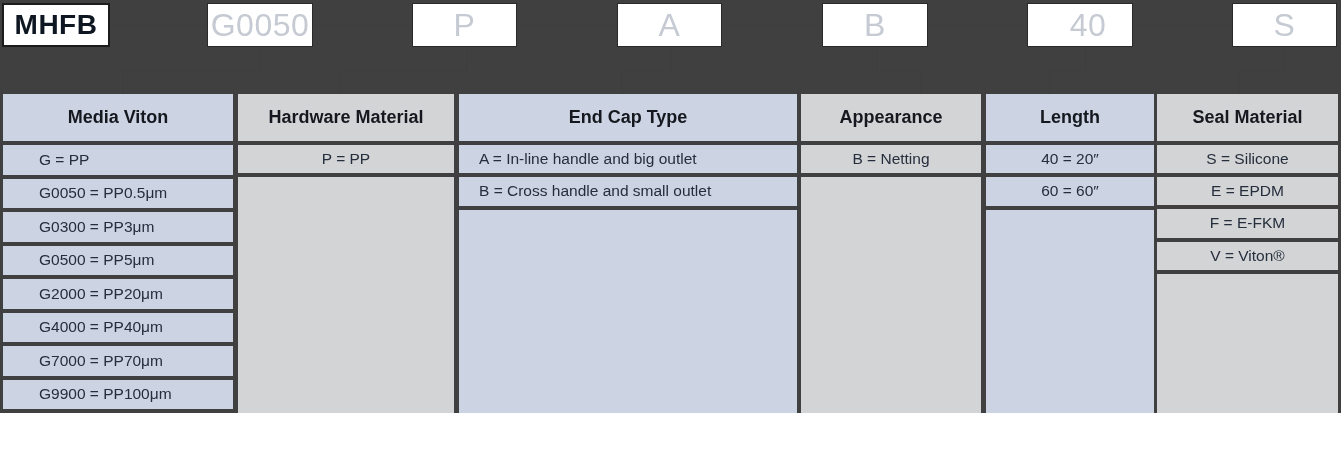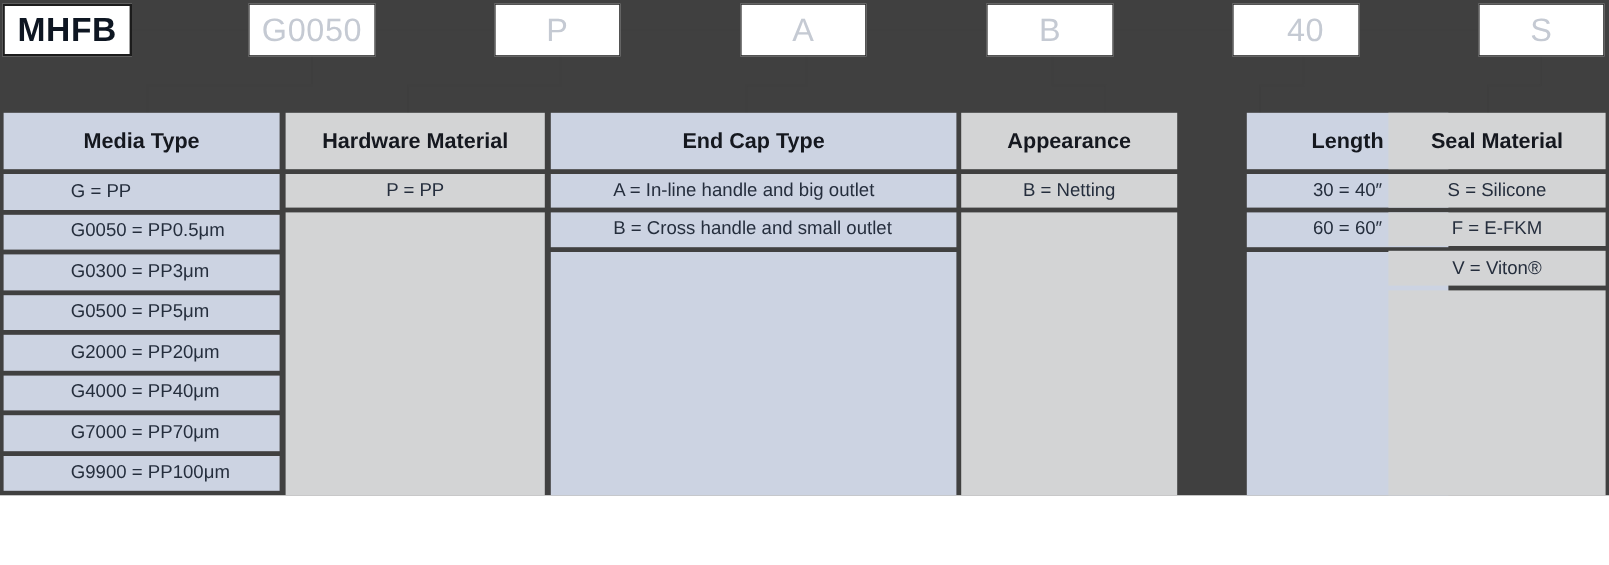--- a/index.html
+++ b/index.html
@@ -5,21 +5,21 @@
   html,body{margin:0;padding:0;background:#ffffff;}
   .canvas{
     position:relative;width:1341px;height:413px;background:#404040;
     font-family:"Liberation Sans", sans-serif;overflow:hidden;
   }
   svg.connectors{position:absolute;left:0;top:0;}
   .code-box{
     position:absolute;top:3px;height:44px;background:#ffffff;
     border:1.5px solid #2a2a2a;box-sizing:border-box;
     display:flex;align-items:center;justify-content:center;
-    font-size:27px;color:#c5cad3;letter-spacing:0.5px;
+    font-size:32px;color:#c5cad3;letter-spacing:0.5px;
   }
   .code-box.prefix{
     border-width:2.5px;border-color:#1c1c1c;
     color:#0e1622;font-weight:bold;font-size:28px;letter-spacing:0.5px;
   }
   .column{
     position:absolute;top:94px;height:372px;
     display:flex;flex-direction:column;gap:4px;box-sizing:border-box;
   }
   .col-header{
@@ -28,22 +28,22 @@
   }
   .col-body{flex:1 1 auto;display:flex;flex-direction:column;gap:4px;min-height:0;}
   .opt{
     flex:1 1 28px;min-height:28px;max-height:29.5px;
     display:flex;align-items:center;justify-content:center;
     font-size:15.5px;color:#252e3d;white-space:nowrap;
   }
   .filler{flex:999 1 0;}
   .tone-a .col-header,.tone-a .opt,.tone-a .filler{background:#ccd3e2;}
   .tone-b .col-header,.tone-b .opt,.tone-b .filler{background:#d3d4d5;}
-  .align-left .opt{justify-content:flex-start;padding-left:56px;}
-  .align-left38 .opt{justify-content:flex-start;padding-left:52px;}
+  .align-left .opt{justify-content:flex-start;padding-left:36px;}
+  .align-left38 .opt{justify-content:flex-start;padding-left:20px;}
 </style>
 </head>
 <body>
 
 <div class="canvas">
 
   <svg class="connectors" width="1341" height="471">
     <g stroke="#3f3f3f" stroke-width="1.6" fill="none">
       <line x1="110" y1="25" x2="207" y2="25"></line>
       <line x1="313" y1="25" x2="412" y2="25"></line>
@@ -62,21 +62,21 @@
 
   <div class="code-box prefix" style="left:2px;width:108px;">MHFB</div>
   <div class="code-box" style="left:207px;width:106px;">G0050</div>
   <div class="code-box" style="left:412px;width:105px;">P</div>
   <div class="code-box" style="left:617px;width:105px;">A</div>
   <div class="code-box" style="left:822px;width:106px;">B</div>
   <div class="code-box" style="left:1027px;width:106px;padding-left:16px;">40</div>
   <div class="code-box" style="left:1232px;width:105px;">S</div>
 
   <div class="column tone-a align-left" style="left:3px;width:230px;">
-    <div class="col-header">Media Type</div>
+    <div class="col-header">Media Viton</div>
     <div class="col-body">
         <div class="opt">G = PP</div>
         <div class="opt">G0050 = PP0.5μm</div>
         <div class="opt">G0300 = PP3μm</div>
         <div class="opt">G0500 = PP5μm</div>
         <div class="opt">G2000 = PP20μm</div>
         <div class="opt">G4000 = PP40μm</div>
         <div class="opt">G7000 = PP70μm</div>
         <div class="opt">G9900 = PP100μm</div>
       </div>
@@ -100,32 +100,33 @@
   </div>
 
   <div class="column tone-b" style="left:801px;width:180px;justify-content:flex-end;">
     <div class="col-header">Appearance</div>
     <div class="col-body">
         <div class="opt">B = Netting</div>
         <div class="filler"></div>
       </div>
   </div>
 
-  <div class="column tone-a" style="left:1039px;width:168px;">
+  <div class="column tone-a" style="left:986px;width:168px;">
     <div class="col-header">Length</div>
     <div class="col-body">
-        <div class="opt">30 = 40″</div>
+        <div class="opt">40 = 20″</div>
         <div class="opt">60 = 60″</div>
         <div class="filler"></div>
       </div>
   </div>
 
   <div class="column tone-b" style="left:1157px;width:181px;">
     <div class="col-header">Seal Material</div>
     <div class="col-body">
         <div class="opt">S = Silicone</div>
+        <div class="opt">E = EPDM</div>
         <div class="opt">F = E-FKM</div>
         <div class="opt">V = Viton®</div>
         <div class="filler"></div>
       </div>
   </div>
 
 </div>
 
 </body></html>

